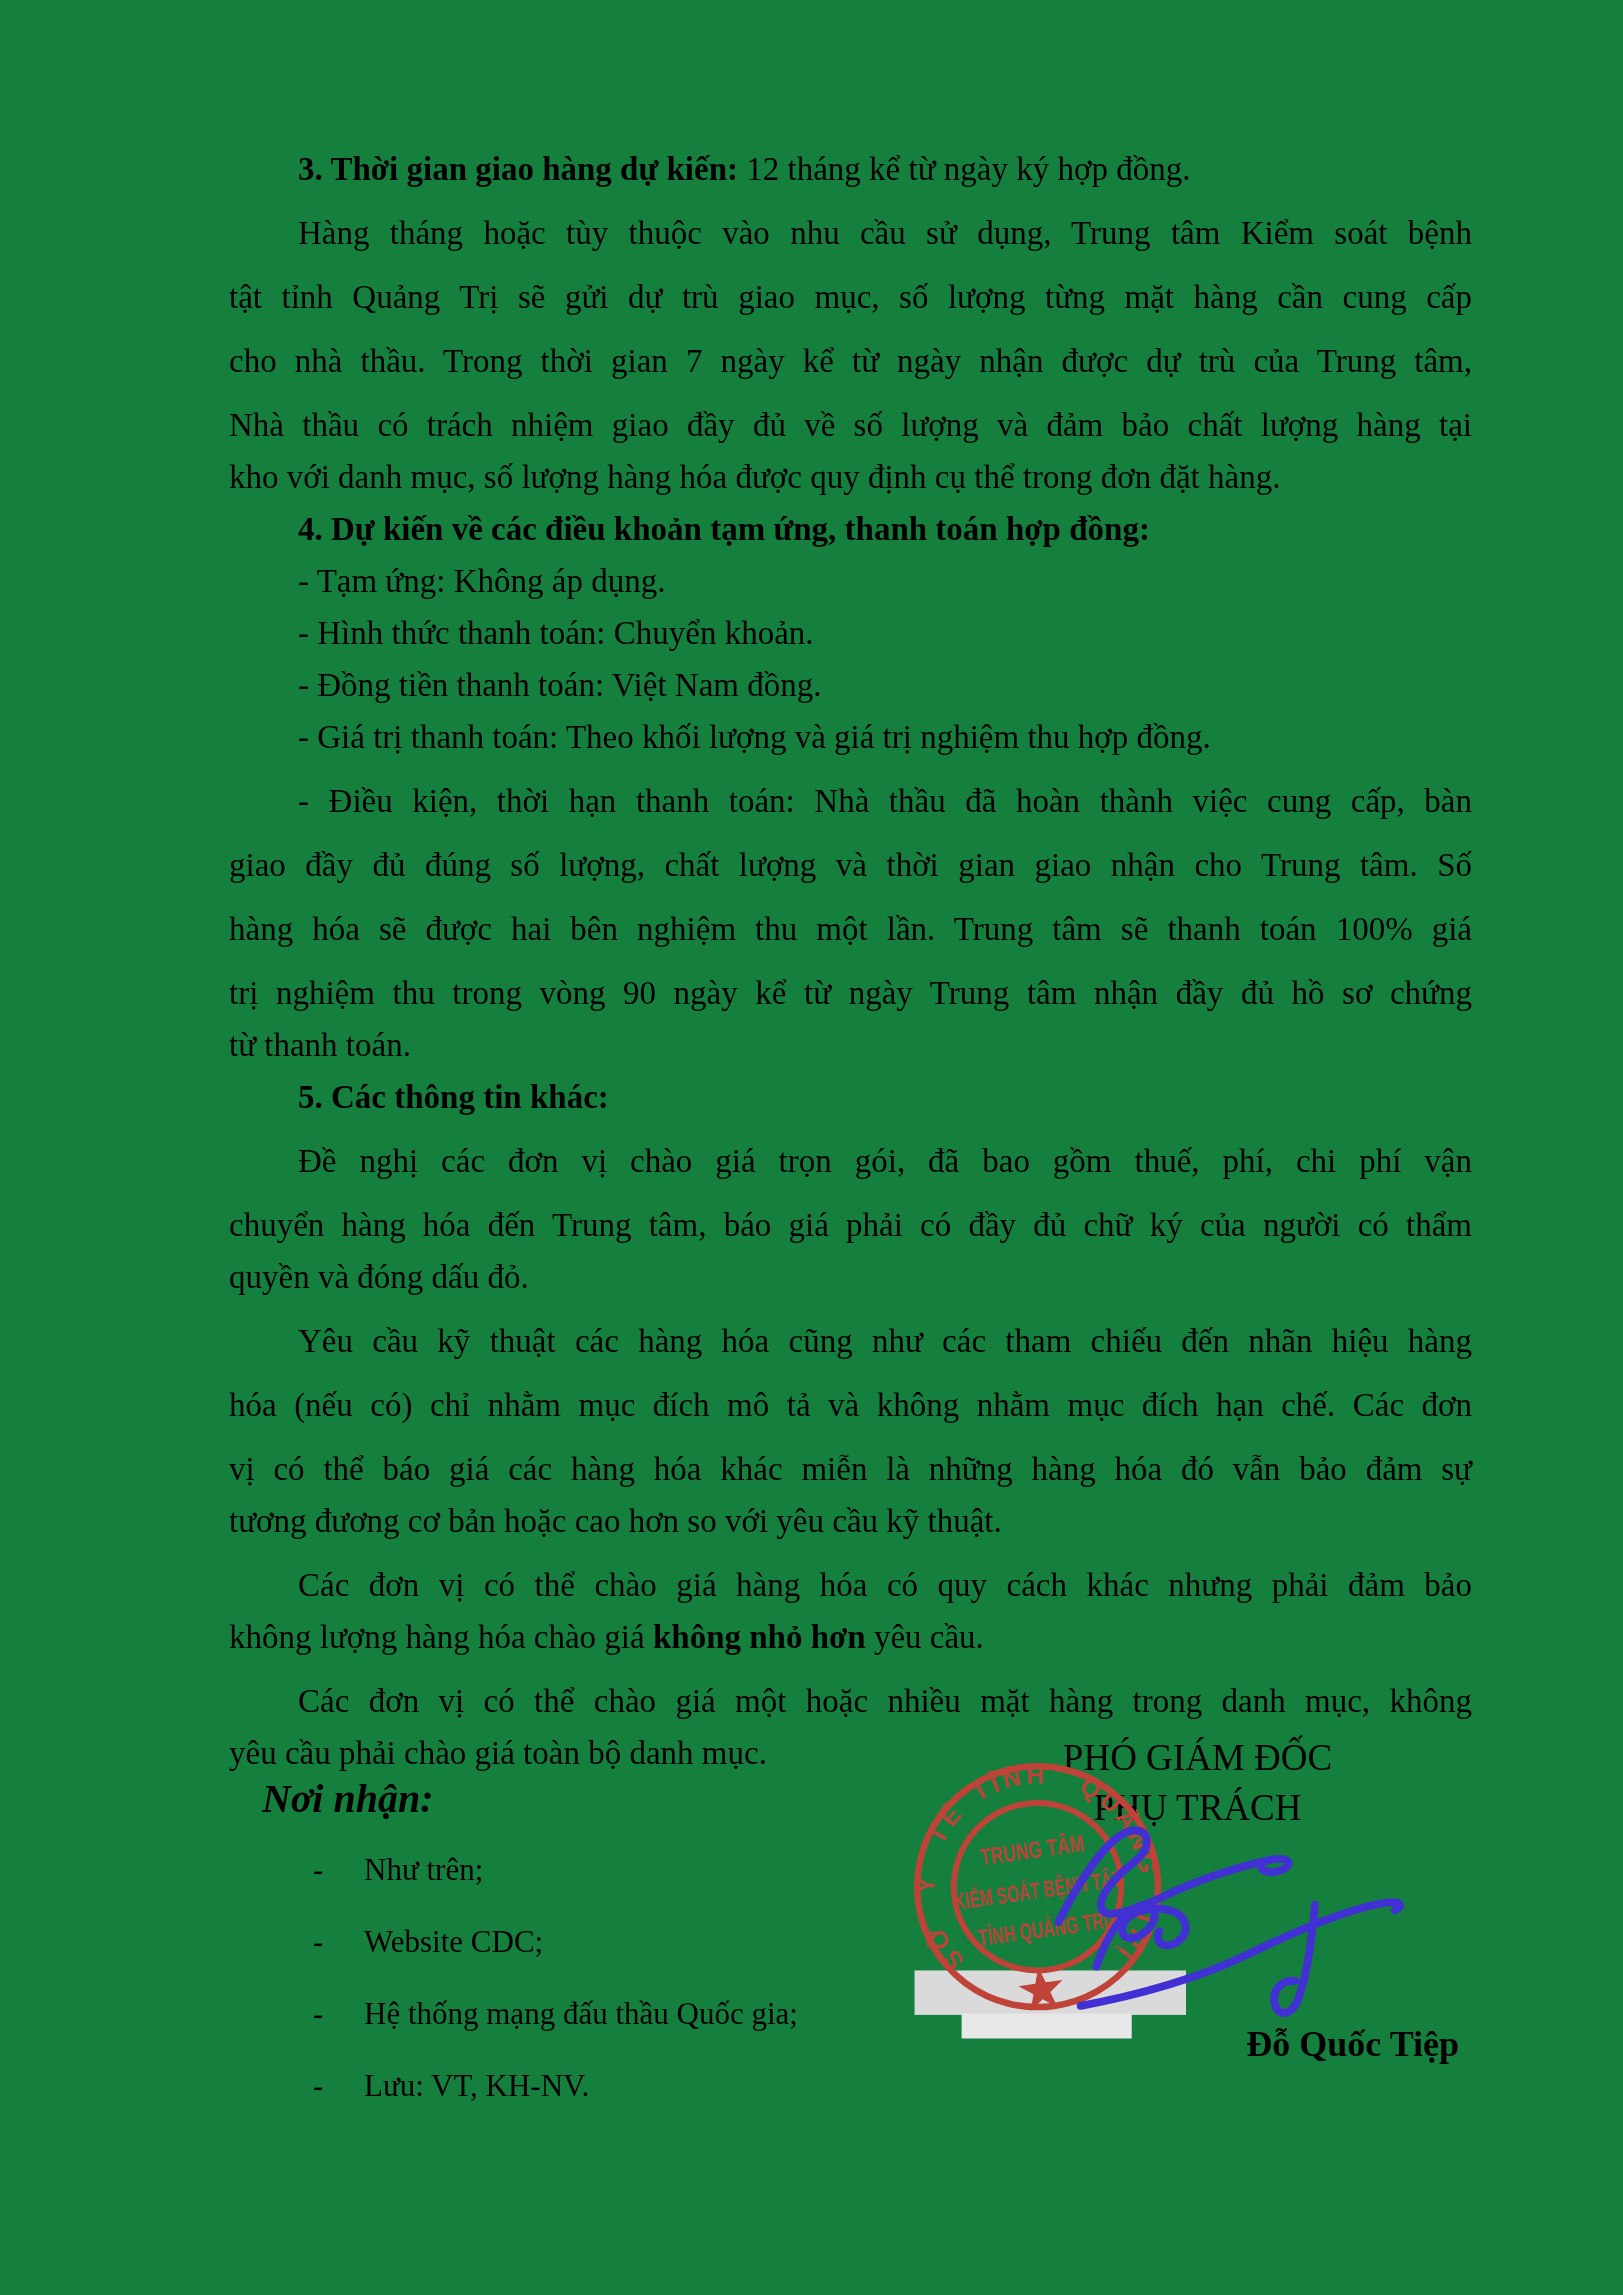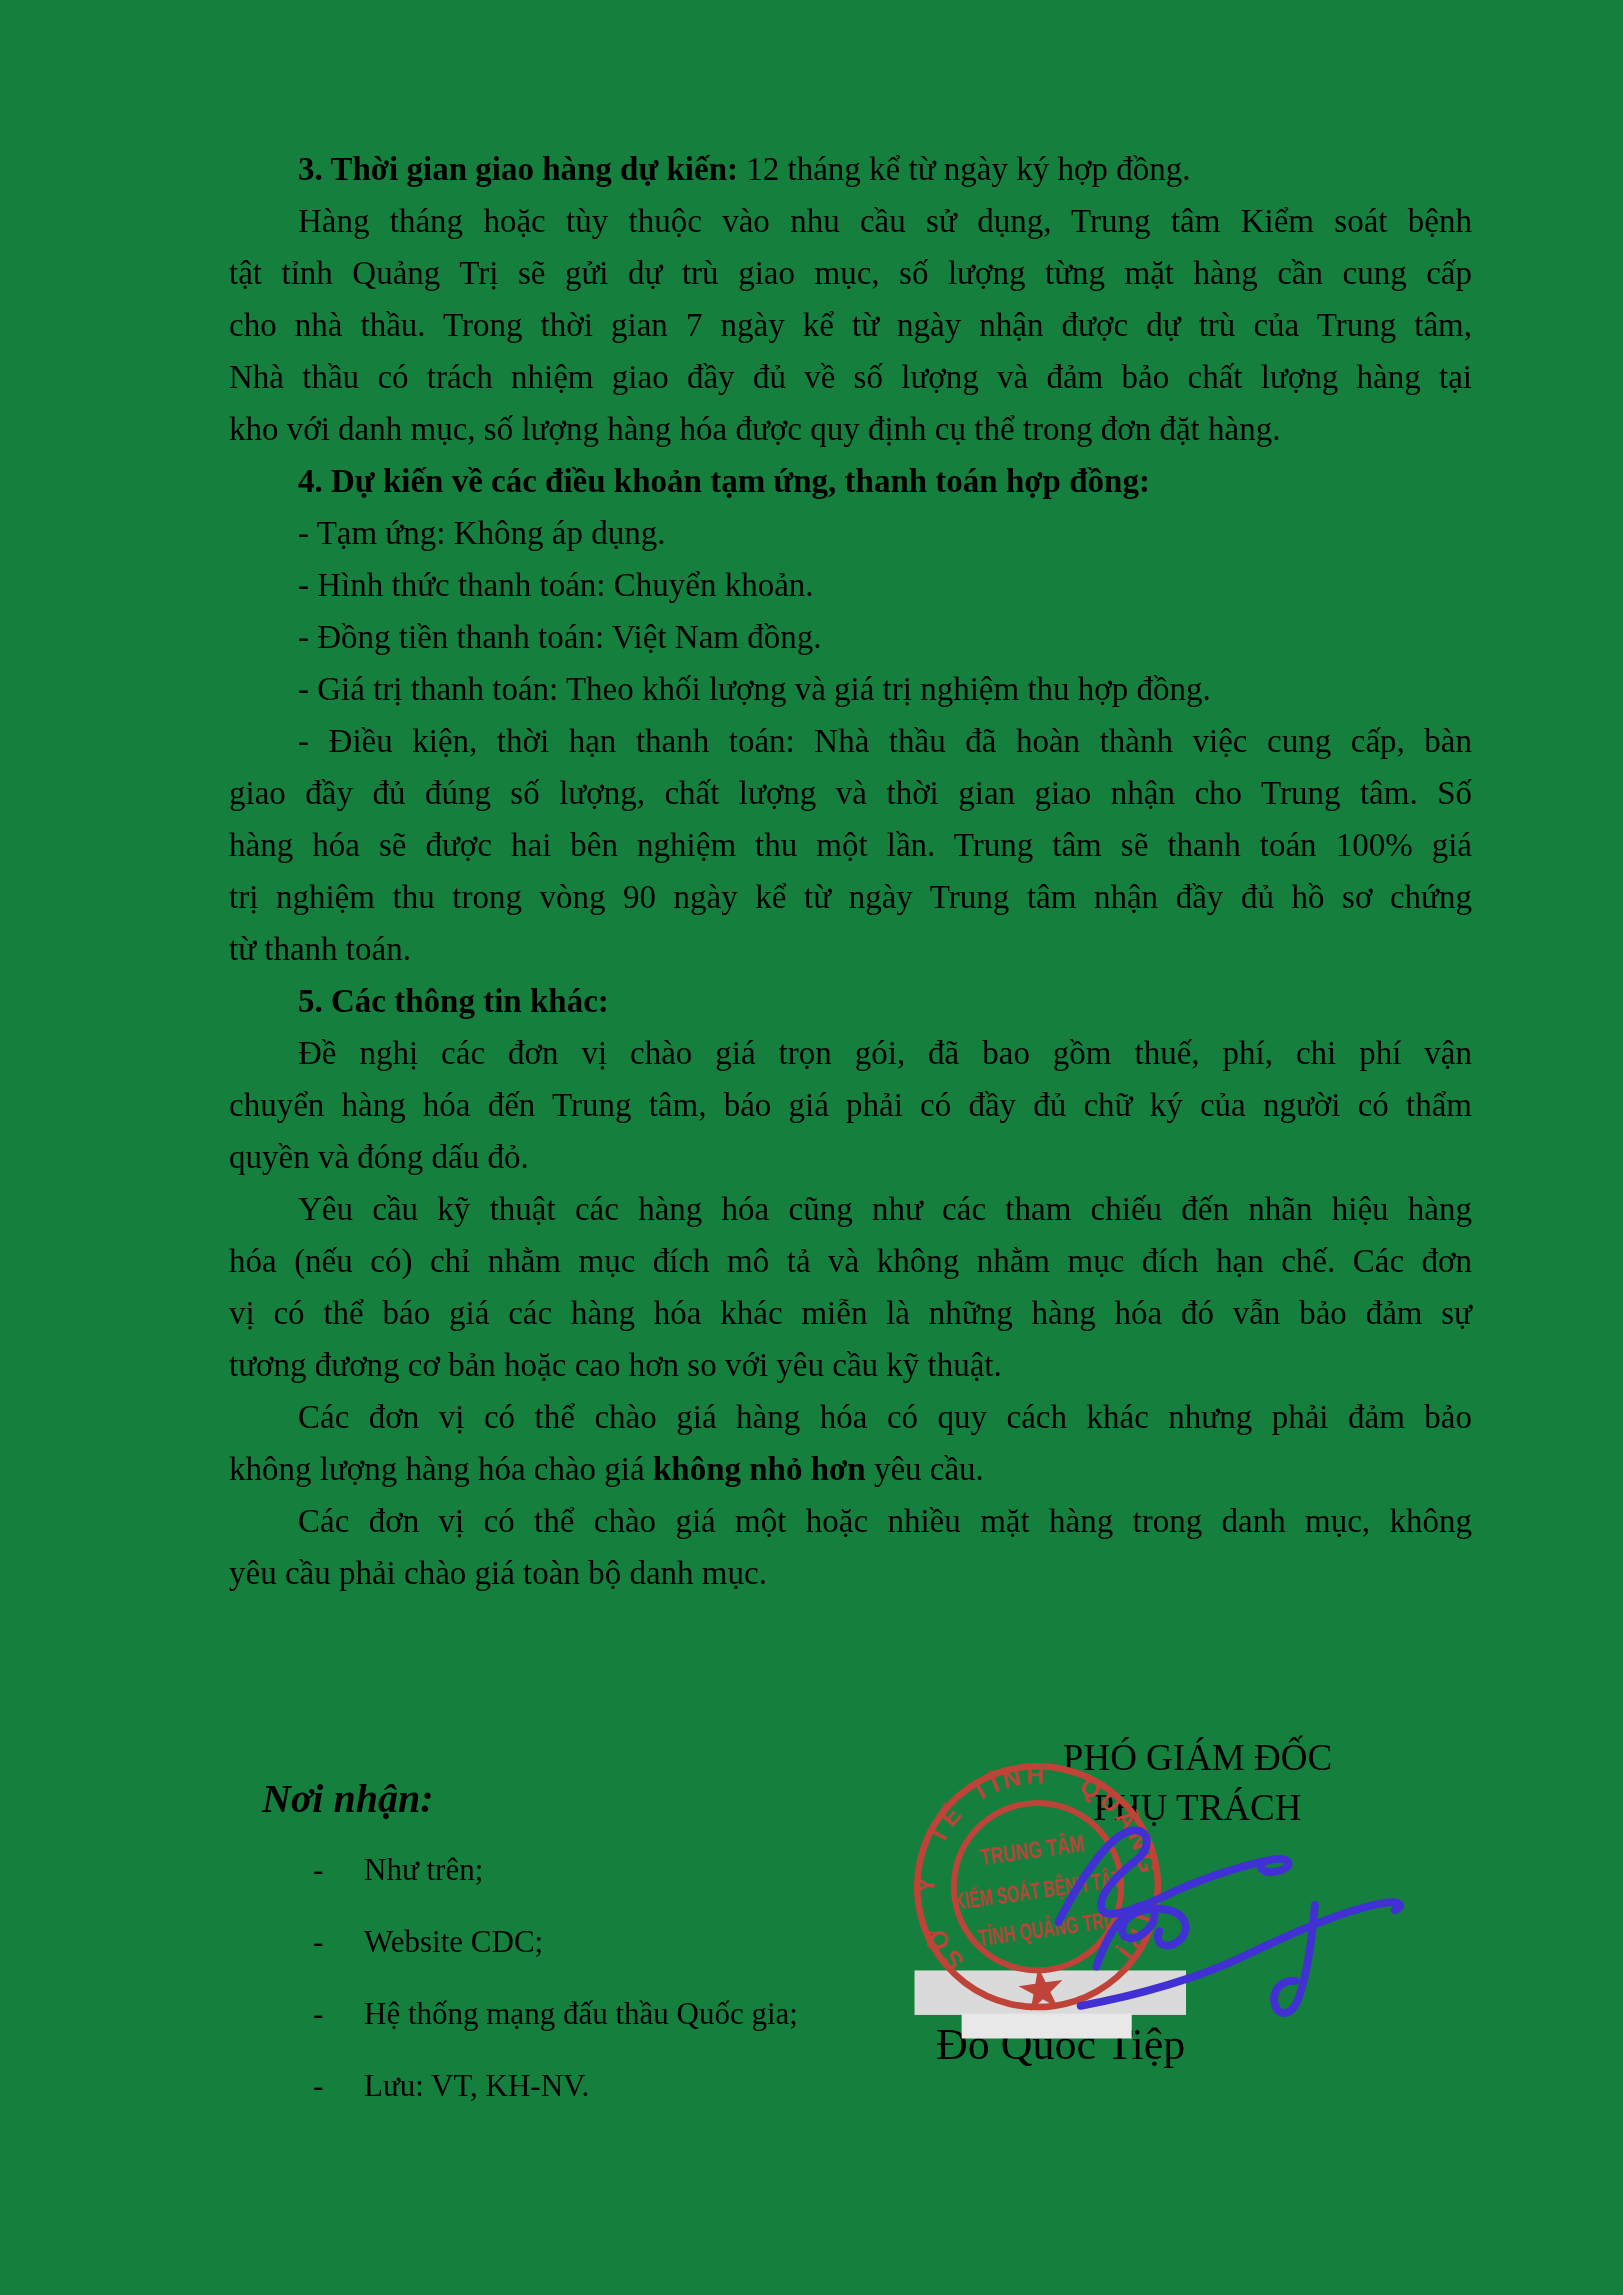--- a/index.html
+++ b/index.html
@@ -4,34 +4,34 @@
 <style>
   html,body{margin:0;padding:0;}
   body{
     width:1623px;height:2295px;position:relative;background:#ffffff;
     font-family:"Liberation Serif",serif;color:#000;overflow:hidden;
   }
   .page{position:absolute;inset:0;background:#15803d;}
   
   .bodytext{position:absolute;left:229px;top:143px;width:1243px;}
   .line{font-size:33px;line-height:52px;height:52px;white-space:normal;}
-  .line.just{text-align:justify;text-align-last:justify;}
+  .line.just{text-align:justify;text-align-last:justify;margin-top:12px;}
   .line.ind{text-indent:69px;}
   .line .b{font-weight:bold;}
   
   .recipients{position:absolute;left:262px;top:1775px;width:654px;}
   .rec-title{font-size:40px;font-weight:bold;font-style:italic;line-height:47px;}
   .rec-items{margin-top:11.8px;}
   .rec-item{font-size:31px;line-height:72px;height:72px;display:flex;}
   .rec-item .dash{display:inline-block;width:51px;flex:0 0 51px;text-align:left;padding-left:51px;box-sizing:content-box;}
   
   .sig-titles{position:absolute;left:936px;top:1733px;width:523px;text-align:center;
     font-weight:normal;font-size:37px;line-height:50px;}
-  .sig-name{position:absolute;left:936px;top:2021px;width:523px;text-align:left;
-    font-weight:normal;font-size:44px;line-height:47px;}
+  .sig-name{position:absolute;left:936px;top:2021px;width:523px;text-align:right;
+    font-weight:bold;font-size:36px;line-height:47px;}
   
   .overlay{position:absolute;left:0;top:0;width:1623px;height:2295px;pointer-events:none;}
   .stamp-stroke{fill:none;stroke:var(--stamp-red,#bf4338);}
   .stamp-text{fill:var(--stamp-red,#bf4338);font-family:"Liberation Sans",sans-serif;font-weight:bold;}
   .ring-text{font-size:38px;letter-spacing:7px;}
   .center-l{text-anchor:middle;font-size:36px;}
   .ink{fill:none;stroke:var(--ink-blue,#4130d4);stroke-width:12;stroke-linecap:round;}
   .scan-shadow{fill:#dadada;}
   .scan-shadow2{fill:#e8e8e8;}
 </style>

